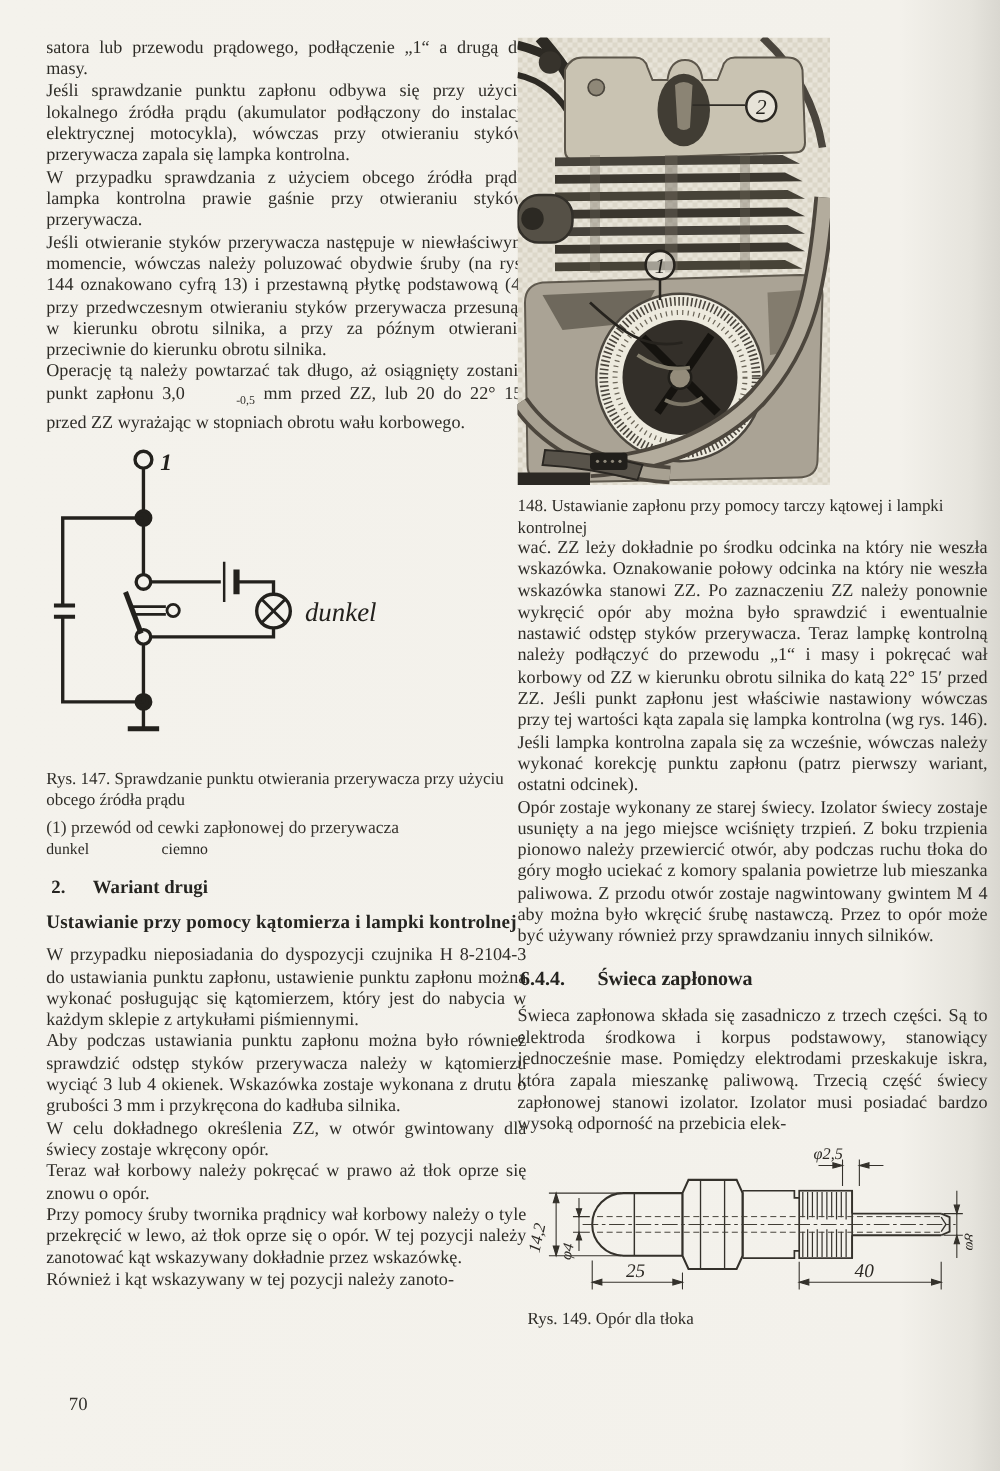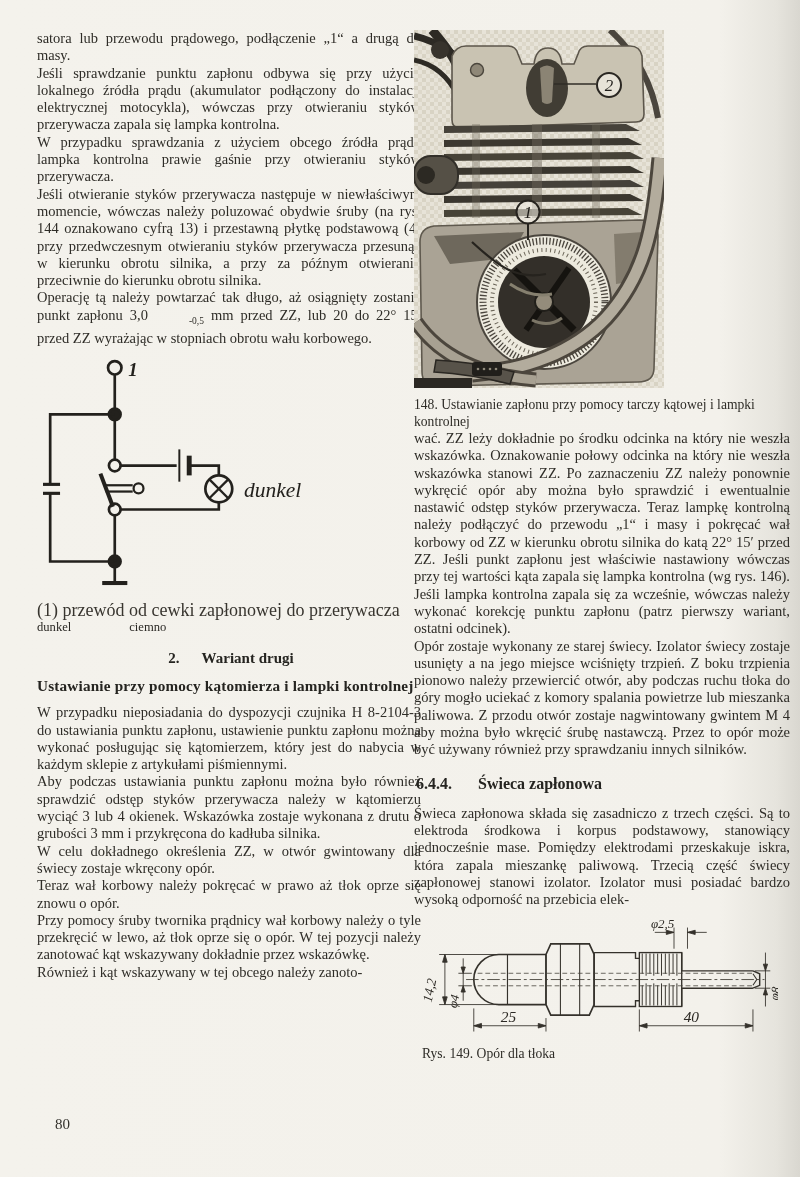--- a/index.html
+++ b/index.html
@@ -13,24 +13,24 @@
   .col{position:absolute;top:30px;}
   .col-left{left:37px;width:384px;}
   .col-right{left:414px;width:376px;}
   p.body{
     margin:0;font-size:14.5px;line-height:17.3px;text-align:justify;
     color:#2e2c27;
   }
   sub.tol{font-size:9.5px;margin-left:41px;}
   .fig147{margin:10px 0 0 6px;width:300px;}
   .caption{font-size:13.6px;line-height:16.5px;margin:18px 0 0 0;color:#2e2c27;}
-  .footnote{font-size:18px;line-height:15.5px;margin:7px 0 0 0;color:#38352f;}
+  .footnote{font-size:14px;line-height:15.5px;margin:7px 0 0 0;color:#38352f;}
   .fnrow{font-size:12.6px;line-height:15.5px;margin:1px 0 0 0;}
   .fnrow .fn-right{display:inline-block;margin-left:58px;}
-  h3.variant{font-size:15px;margin:15px 0 0 4px;font-weight:bold;color:#252420;text-align:center;}
+  h3.variant{font-size:15px;margin:15px 0 0 4px;font-weight:bold;color:#252420;}
   h3.variant .num{margin-right:22px;}
   h4.method{font-size:15.2px;margin:10px 0 9px 0;font-weight:bold;color:#252420;letter-spacing:0.2px;}
   .pagenum{position:absolute;left:55px;top:1116px;font-size:15px;color:#33312c;}
   .photo-wrap{width:250px;height:358px;}
   .h644{font-size:16px;font-weight:bold;margin:16px 0 12px 2px;color:#252420;}
   .h644 .num{margin-right:26px;}
   .fig149{margin:8px 0 0 2px;width:364px;}
   .cap149{font-size:13.6px;margin:2px 0 0 8px;color:#2e2c27;}
   .mt12{margin-top:12px;}
   svg text{font-family:"Liberation Serif","DejaVu Serif",serif;}
@@ -90,32 +90,33 @@
           <polyline points="86.5,170 196,170 196,162"></polyline>
 
           <line x1="80" y1="234.5" x2="80" y2="252"></line>
           <line x1="66" y1="252" x2="94" y2="252" stroke-width="4.5"></line>
         </g>
         <text x="95" y="21" font-size="21" font-style="italic" font-weight="bold" fill="#23211d">1</text>
         <text x="224" y="156" font-size="24" font-style="italic" fill="#23211d">dunkel</text>
       </svg>
     </div>
 
+    <p class="caption">Rys. 147. Sprawdzanie punktu otwierania przerywacza przy użyciu obcego źródła prądu</p>
     <p class="footnote">(1) przewód od cewki zapłonowej do przerywacza</p>
     <p class="fnrow"><span>dunkel</span><span class="fn-right">ciemno</span></p>
 
     <h3 class="variant"><span class="num">2.</span><span>Wariant drugi</span></h3>
     <h4 class="method">Ustawianie przy pomocy kątomierza i lampki kontrolnej</h4>
 
     <p class="body">W przypadku nieposiadania do dyspozycji czujnika H 8-2104-3 do ustawiania punktu zapłonu, ustawienie punktu zapłonu można wykonać posługując się kątomierzem, który jest do nabycia w każdym sklepie z artykułami piśmiennymi.</p>
     <p class="body">Aby podczas ustawiania punktu zapłonu można było również sprawdzić odstęp styków przerywacza należy w kątomierzu wyciąć 3 lub 4 okienek. Wskazówka zostaje wykonana z drutu o grubości 3 mm i przykręcona do kadłuba silnika.</p>
     <p class="body">W celu dokładnego określenia ZZ, w otwór gwintowany dla świecy zostaje wkręcony opór.</p>
     <p class="body">Teraz wał korbowy należy pokręcać w prawo aż tłok oprze się znowu o opór.</p>
     <p class="body">Przy pomocy śruby twornika prądnicy wał korbowy należy o tyle przekręcić w lewo, aż tłok oprze się o opór. W tej pozycji należy zanotować kąt wskazywany dokładnie przez wskazówkę.</p>
-    <p class="body">Również i kąt wskazywany w tej obcego należy zanoto-</p>
+    <p class="body">Również i kąt wskazywany w tej pozycji należy zanoto-</p>
   </div>
 
   <div class="col col-right">
 
     <div class="photo-wrap">
       <svg viewBox="0 0 250 358" width="250" height="358">
         <defs>
           <pattern id="halftone" width="8" height="8" patternUnits="userSpaceOnUse">
             <rect width="8" height="8" fill="#e7e3d8"></rect>
             <rect x="0" y="0" width="4" height="4" fill="#d8d3c4"></rect>
@@ -326,14 +327,14 @@
           <line x1="232" y1="114" x2="350" y2="114"></line>
           <polygon points="232,114 240,111.6 240,116.4" fill="#34312b"></polygon>
           <polygon points="350,114 342,111.6 342,116.4" fill="#34312b"></polygon>
         </g>
         <text x="278" y="110" font-size="16" font-style="italic" fill="#2d2a25">40</text>
       </svg>
     </div>
     <p class="cap149">Rys. 149. Opór dla tłoka</p>
   </div>
 
-  <div class="pagenum">80</div>
+  <div class="pagenum">70</div>
 </div>
 
 </body></html>

